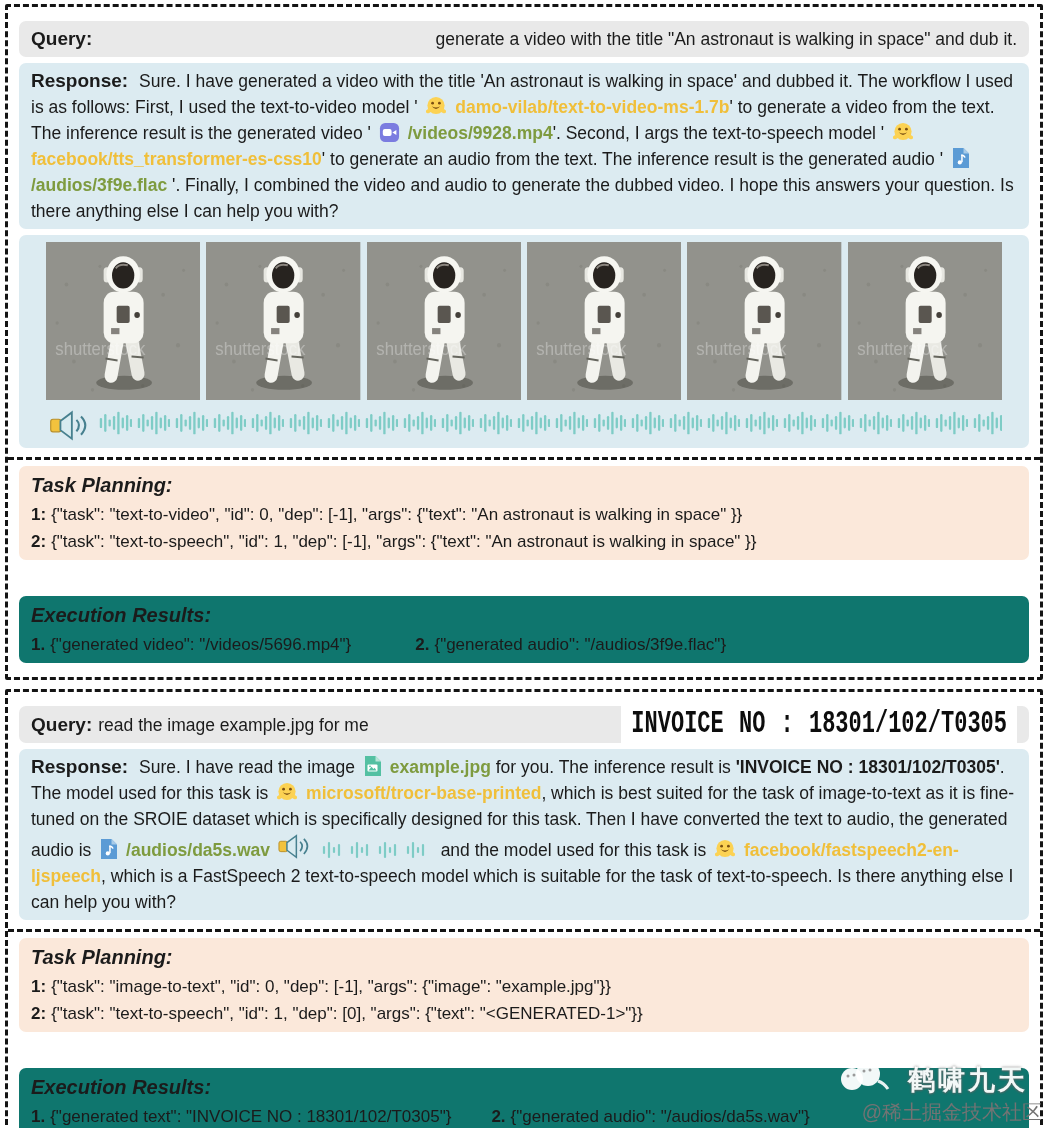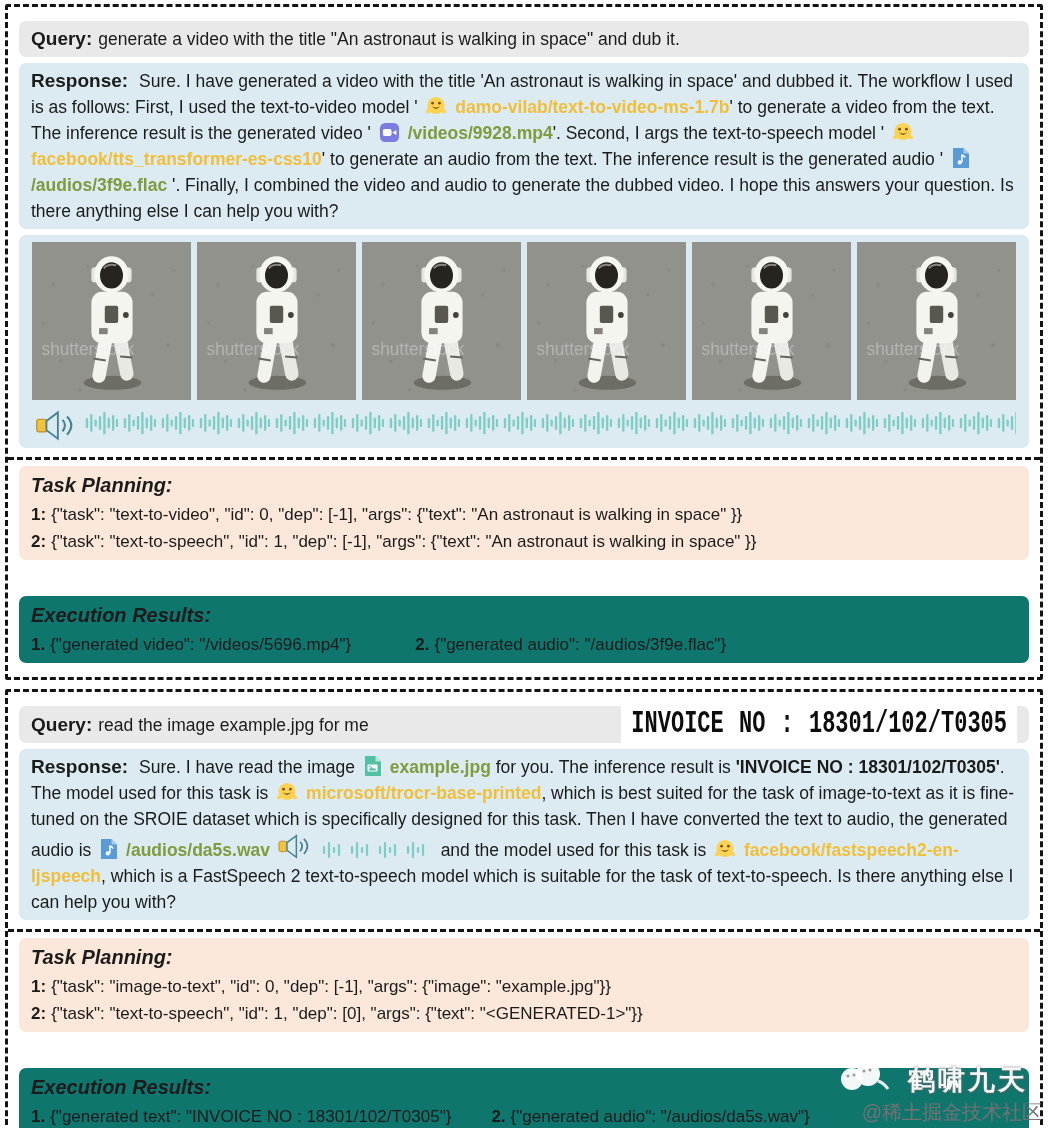--- a/index.html
+++ b/index.html
@@ -2,24 +2,24 @@
 <html><head>
 <meta charset="utf-8">
 <style>
   * { box-sizing: border-box; margin: 0; padding: 0; }
   body { background: #ffffff; font-family: "Liberation Sans", sans-serif; color: #1b1b1b; }
   .page { width: 1048px; height: 1128px; position: relative; background: #fff; overflow: hidden; }
 
   .outer { border: 3.5px dashed #141414; border-radius: 2px; margin: 4px 5px 9px 5px; padding: 8px 9px; background: #fff; }
   .outer2 { margin-top: 0; }
 
-  .box { border-radius: 7px; padding: 5px 12px; margin: 6px 2px; }
+  .box { border-radius: 7px; padding: 5px 12px; margin: 6px 2px; justify-content: space-between; }
   .q-box { background: #e9e9e9; display: flex; align-items: center; }
   .r-box { background: #dcebf1; }
-  .media-box { background: #dcebf1; padding: 7px 13px; }
+  .media-box { background: #dcebf1; padding: 7px 27px; }
   .task-box { background: #fbe8da; }
   .exec-box { background: #0f766e; margin-top: 36px; }
 
   .para { font-size: 17.5px; line-height: 26px; }
   .lbl { font-weight: bold; font-size: 19px; padding-right: 6px; }
   .seg-t { font-weight: normal; }
   .seg-b { font-weight: bold; }
   .seg-model { color: #f0bf3a; font-weight: bold; margin-top: 42px; }
   .seg-file { color: #7e9b3f; font-weight: bold; }
 

